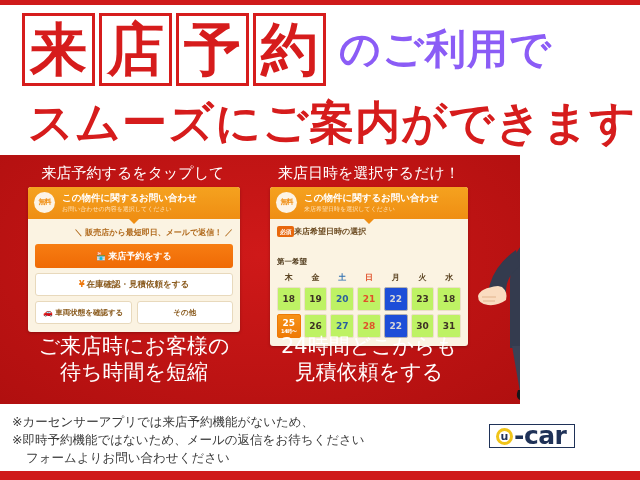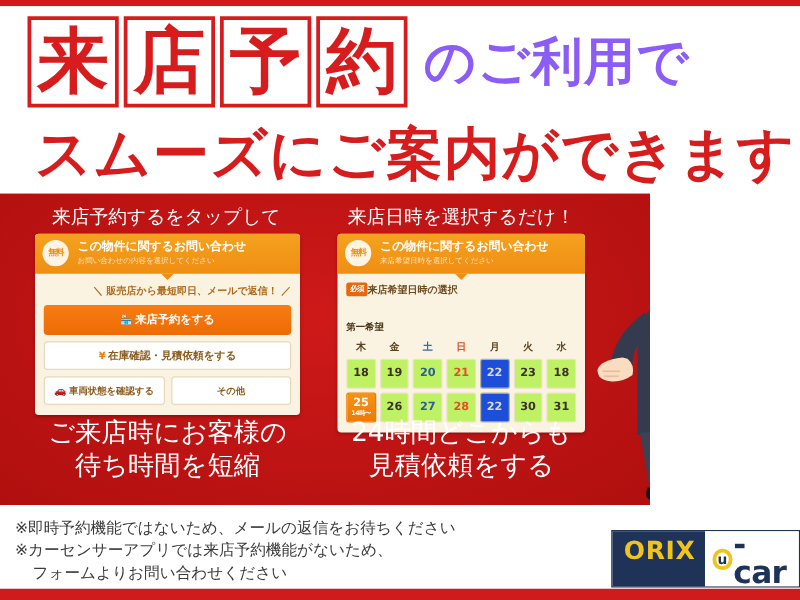--- a/index.html
+++ b/index.html
@@ -513,28 +513,27 @@
 
         <path d="M42 230 Q38 240 48 241 L72 241 Q78 240 76 231 Z" fill="#17171a"></path>
         <path d="M88 230 Q84 240 94 241 L118 241 Q124 240 122 231 Z" fill="#17171a"></path>
       </svg>
     </div>
 
   </div>
 
   <div class="footer">
     <div class="disclaimer">
+      <div>※カーセンサーアプリでは来店予約機能がないため、</div>
       <div>※即時予約機能ではないため、メールの返信をお待ちください</div>
-      <div>※カーセンサーアプリでは来店予約機能がないため、</div>
       <div class="indent">フォームよりお問い合わせください</div>
     </div>
   </div>
 
   <div class="logo">
-    <div class="logo-orix">ORIX</div>
     <div class="logo-ucar">
       <div class="logo-u">u</div>
       <div class="logo-car">-car</div>
     </div>
   </div>
 
   <div class="stripe-bottom"></div>
 
 </div>
 

